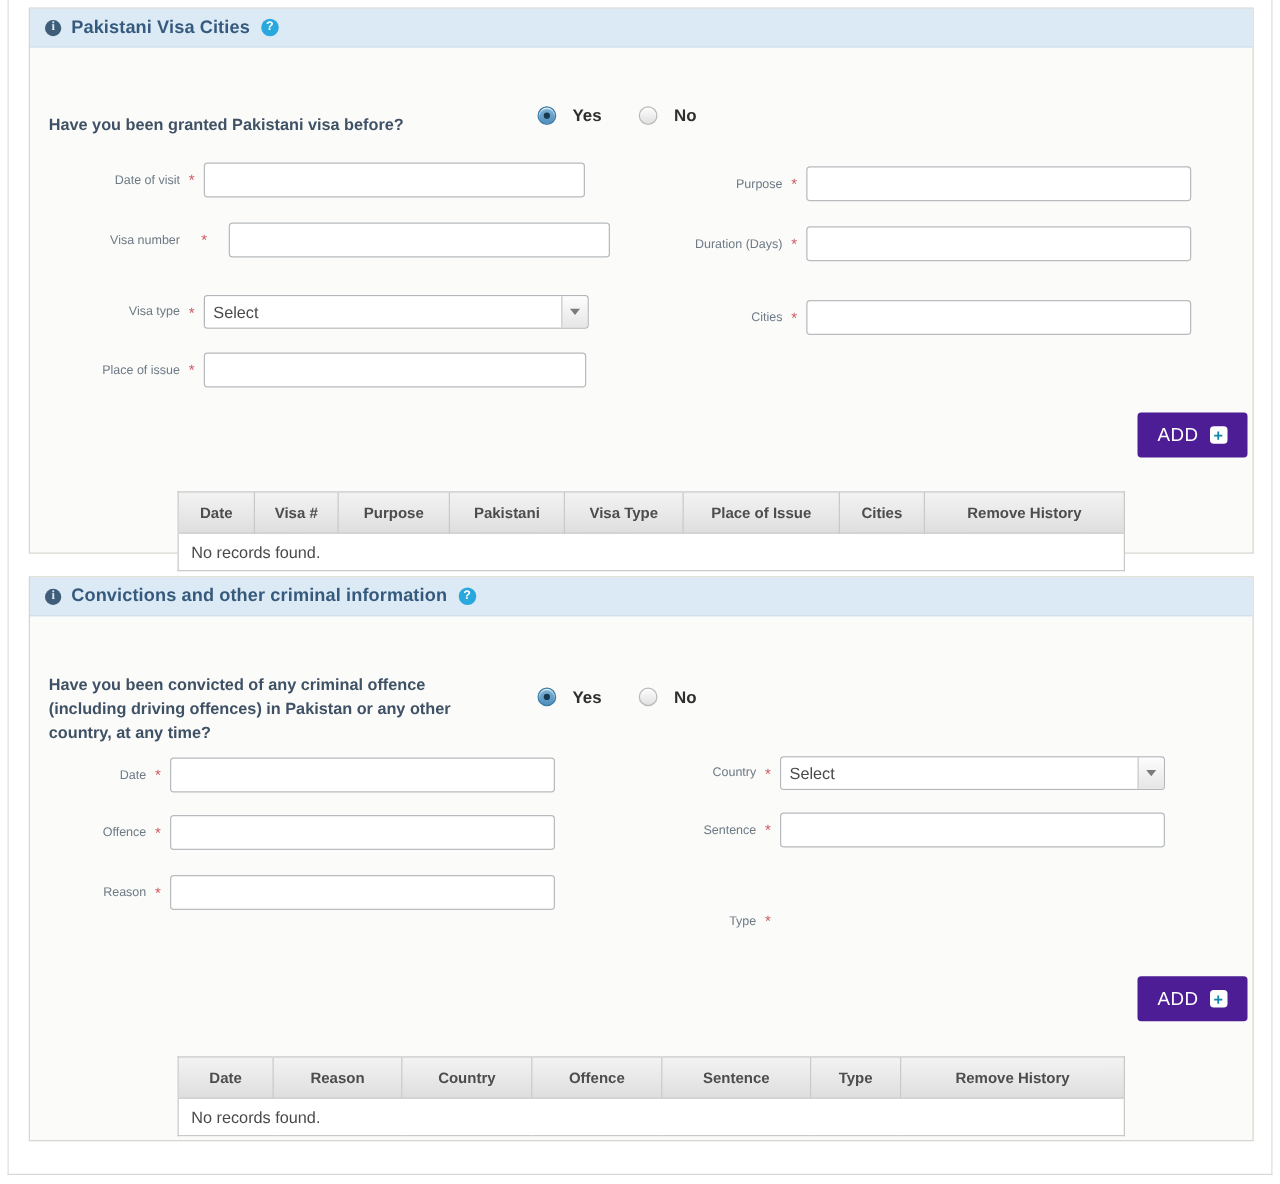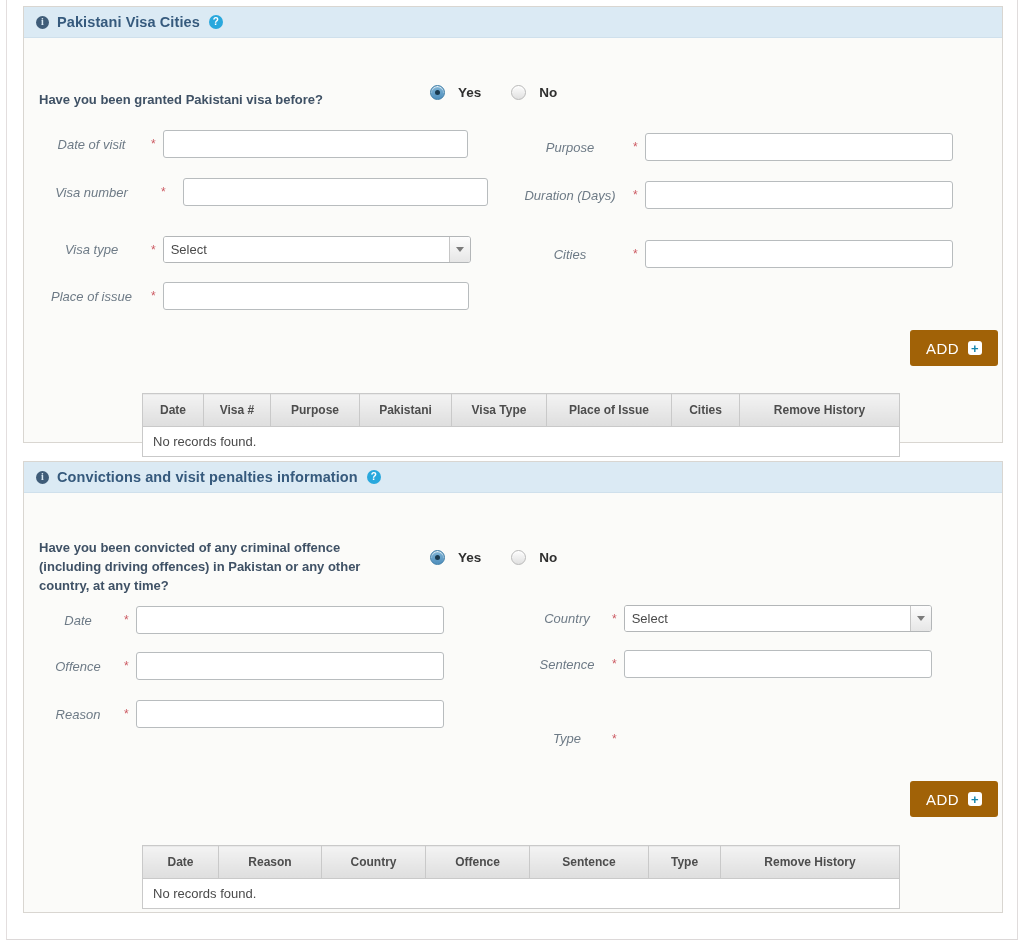--- a/index.html
+++ b/index.html
@@ -118,25 +118,24 @@
   .radio-label {
     margin-left: 13px;
     font-size: 13.5px;
     font-weight: bold;
     color: #2f2f2f;
   }
 
   
   .field { position: absolute; display: flex; align-items: center; }
   .field-label {
-    font-size: 13px;
+    font-size: 10px;
     color: #6d7a86;
-    text-align: center;
+    text-align: right;
     white-space: nowrap;
-    font-style: italic;
   }
   .req {
     color: #cc5a63;
     font-size: 12px;
     margin-left: 7px;
     margin-right: 7px;
     line-height: 1;
   }
   .txt {
     height: 28px;
@@ -181,21 +180,21 @@
     content: "";
     width: 0; height: 0;
     border-left: 4px solid transparent;
     border-right: 4px solid transparent;
     border-top: 5px solid #7b7b7b;
   }
 
   
   .add-btn {
     position: absolute;
-    background: #a16207;
+    background: #4c1d95;
     color: #ffffff;
     border: none;
     border-radius: 3px;
     height: 36px;
     padding: 0 16px;
     display: flex;
     align-items: center;
     justify-content: flex-start;
     font-family: "Liberation Sans", sans-serif;
     font-size: 15px;
@@ -366,21 +365,21 @@
           </tbody>
         </table>
 
       </div>
     </div>
 
     <div class="panel" style="left:16px; top:461px; width:980px; height:452px;">
 
       <div class="panel-header">
         <span class="info-icon">i</span>
-        <span class="panel-title">Convictions and visit penalties information</span>
+        <span class="panel-title">Convictions and other criminal information</span>
         <span class="help-icon">?</span>
       </div>
 
       <div class="panel-body" style="height:420px;">
 
         <div class="question-text" style="left:15px; top:45px; width:358px;">Have you been convicted of any criminal offence (including driving offences) in Pakistan or any other country, at any time?</div>
 
         <div class="radio-group" style="left:406px; top:57px;">
           <div class="radio-opt">
             <span class="radio-dot checked"></span>

